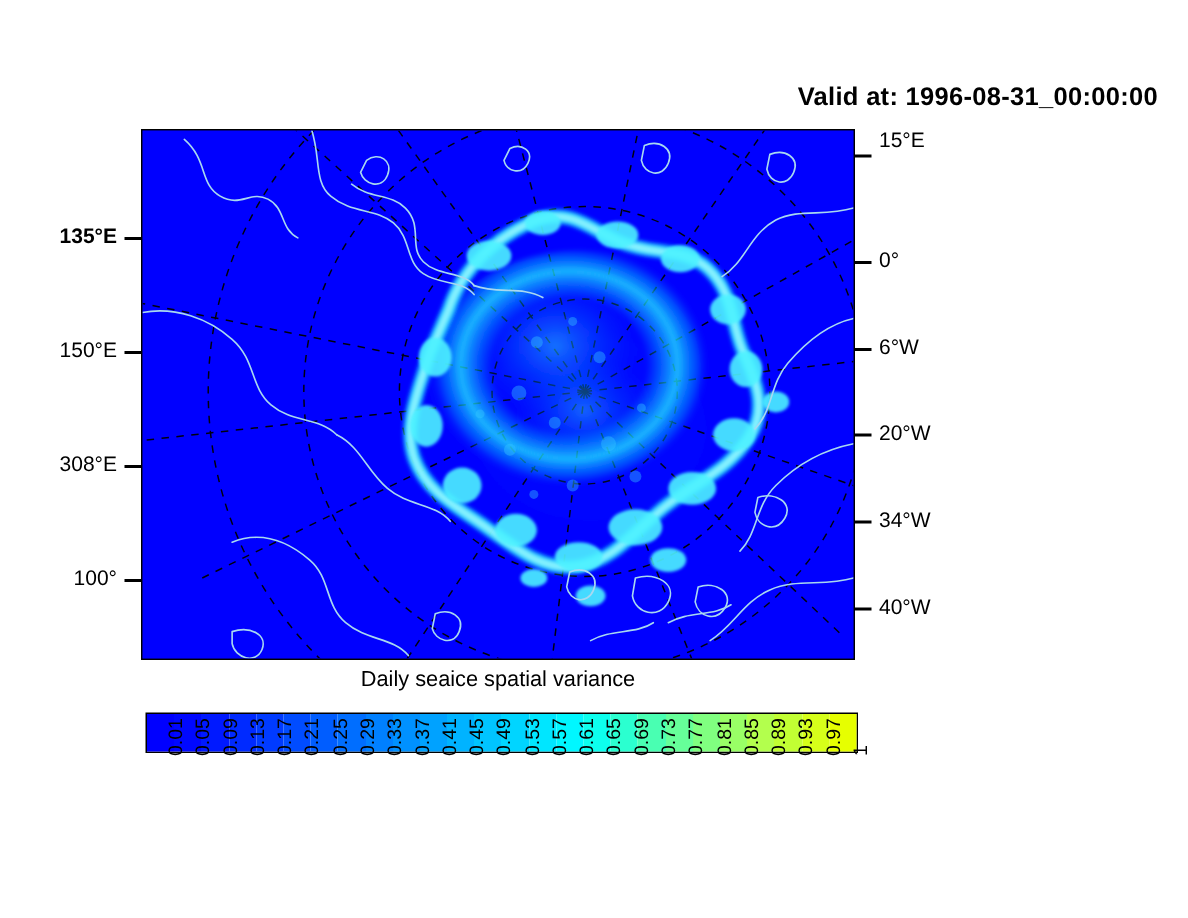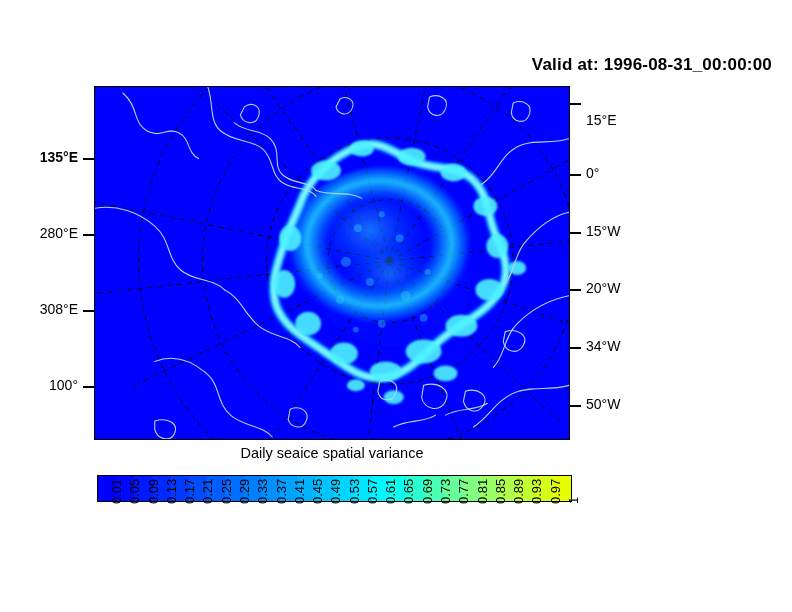--- a/index.html
+++ b/index.html
@@ -387,29 +387,29 @@
       <span>0.97</span>
     </div>
     <div class="cbar-tick" style="left: 469.865px;">
       <span>1</span>
     </div>
   </div>
 
 <div class="tick-mark tick-left" style="top: 158px;"></div>
 <div class="axis-label axis-label-left" style="top: 150px; font-weight: bold;">135°E</div>
 <div class="tick-mark tick-left" style="top: 234px;"></div>
-<div class="axis-label axis-label-left" style="top: 226px;">280°E</div>
+<div class="axis-label axis-label-left" style="top: 226px;">150°E</div>
 <div class="tick-mark tick-left" style="top: 310px;"></div>
 <div class="axis-label axis-label-left" style="top: 302px;">308°E</div>
 <div class="tick-mark tick-left" style="top: 386px;"></div>
 <div class="axis-label axis-label-left" style="top: 378px;">100°</div>
 <div class="tick-mark tick-right" style="top: 103px;"></div>
-<div class="axis-label axis-label-right" style="top: 113px;">15°E</div>
+<div class="axis-label axis-label-right" style="top: 86px;">15°E</div>
 <div class="tick-mark tick-right" style="top: 174px;"></div>
 <div class="axis-label axis-label-right" style="top: 166px;">0°</div>
 <div class="tick-mark tick-right" style="top: 232px;"></div>
-<div class="axis-label axis-label-right" style="top: 224px;">15°W</div>
+<div class="axis-label axis-label-right" style="top: 224px;">6°W</div>
 <div class="tick-mark tick-right" style="top: 289px;"></div>
 <div class="axis-label axis-label-right" style="top: 281px;">20°W</div>
 <div class="tick-mark tick-right" style="top: 347px;"></div>
 <div class="axis-label axis-label-right" style="top: 339px;">34°W</div>
 <div class="tick-mark tick-right" style="top: 405px;"></div>
-<div class="axis-label axis-label-right" style="top: 397px;">50°W</div>
+<div class="axis-label axis-label-right" style="top: 397px;">40°W</div>
 
 </body></html>

